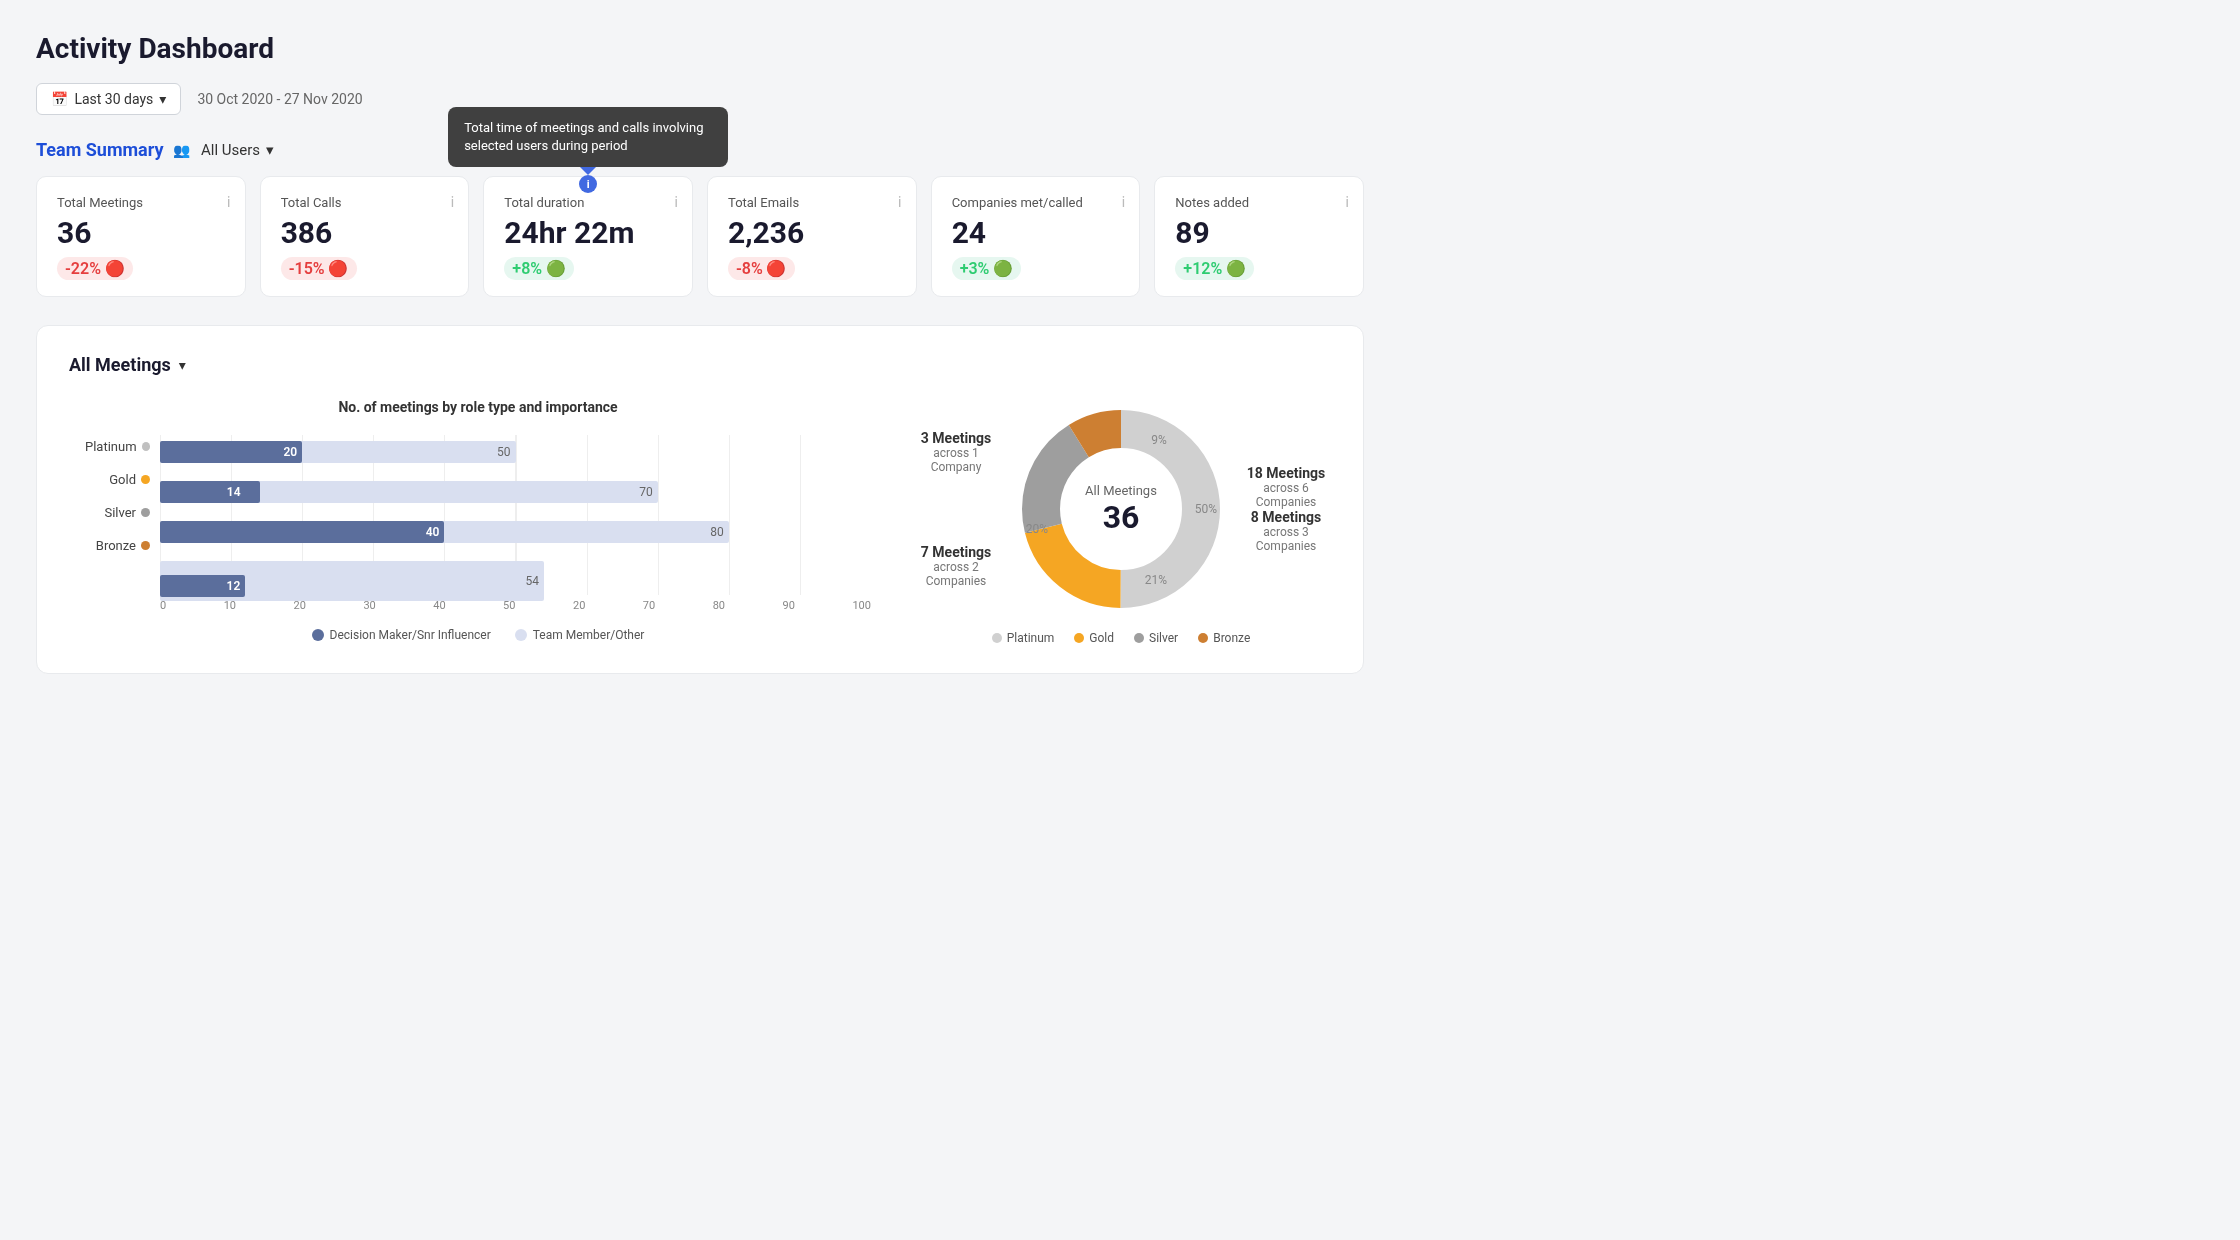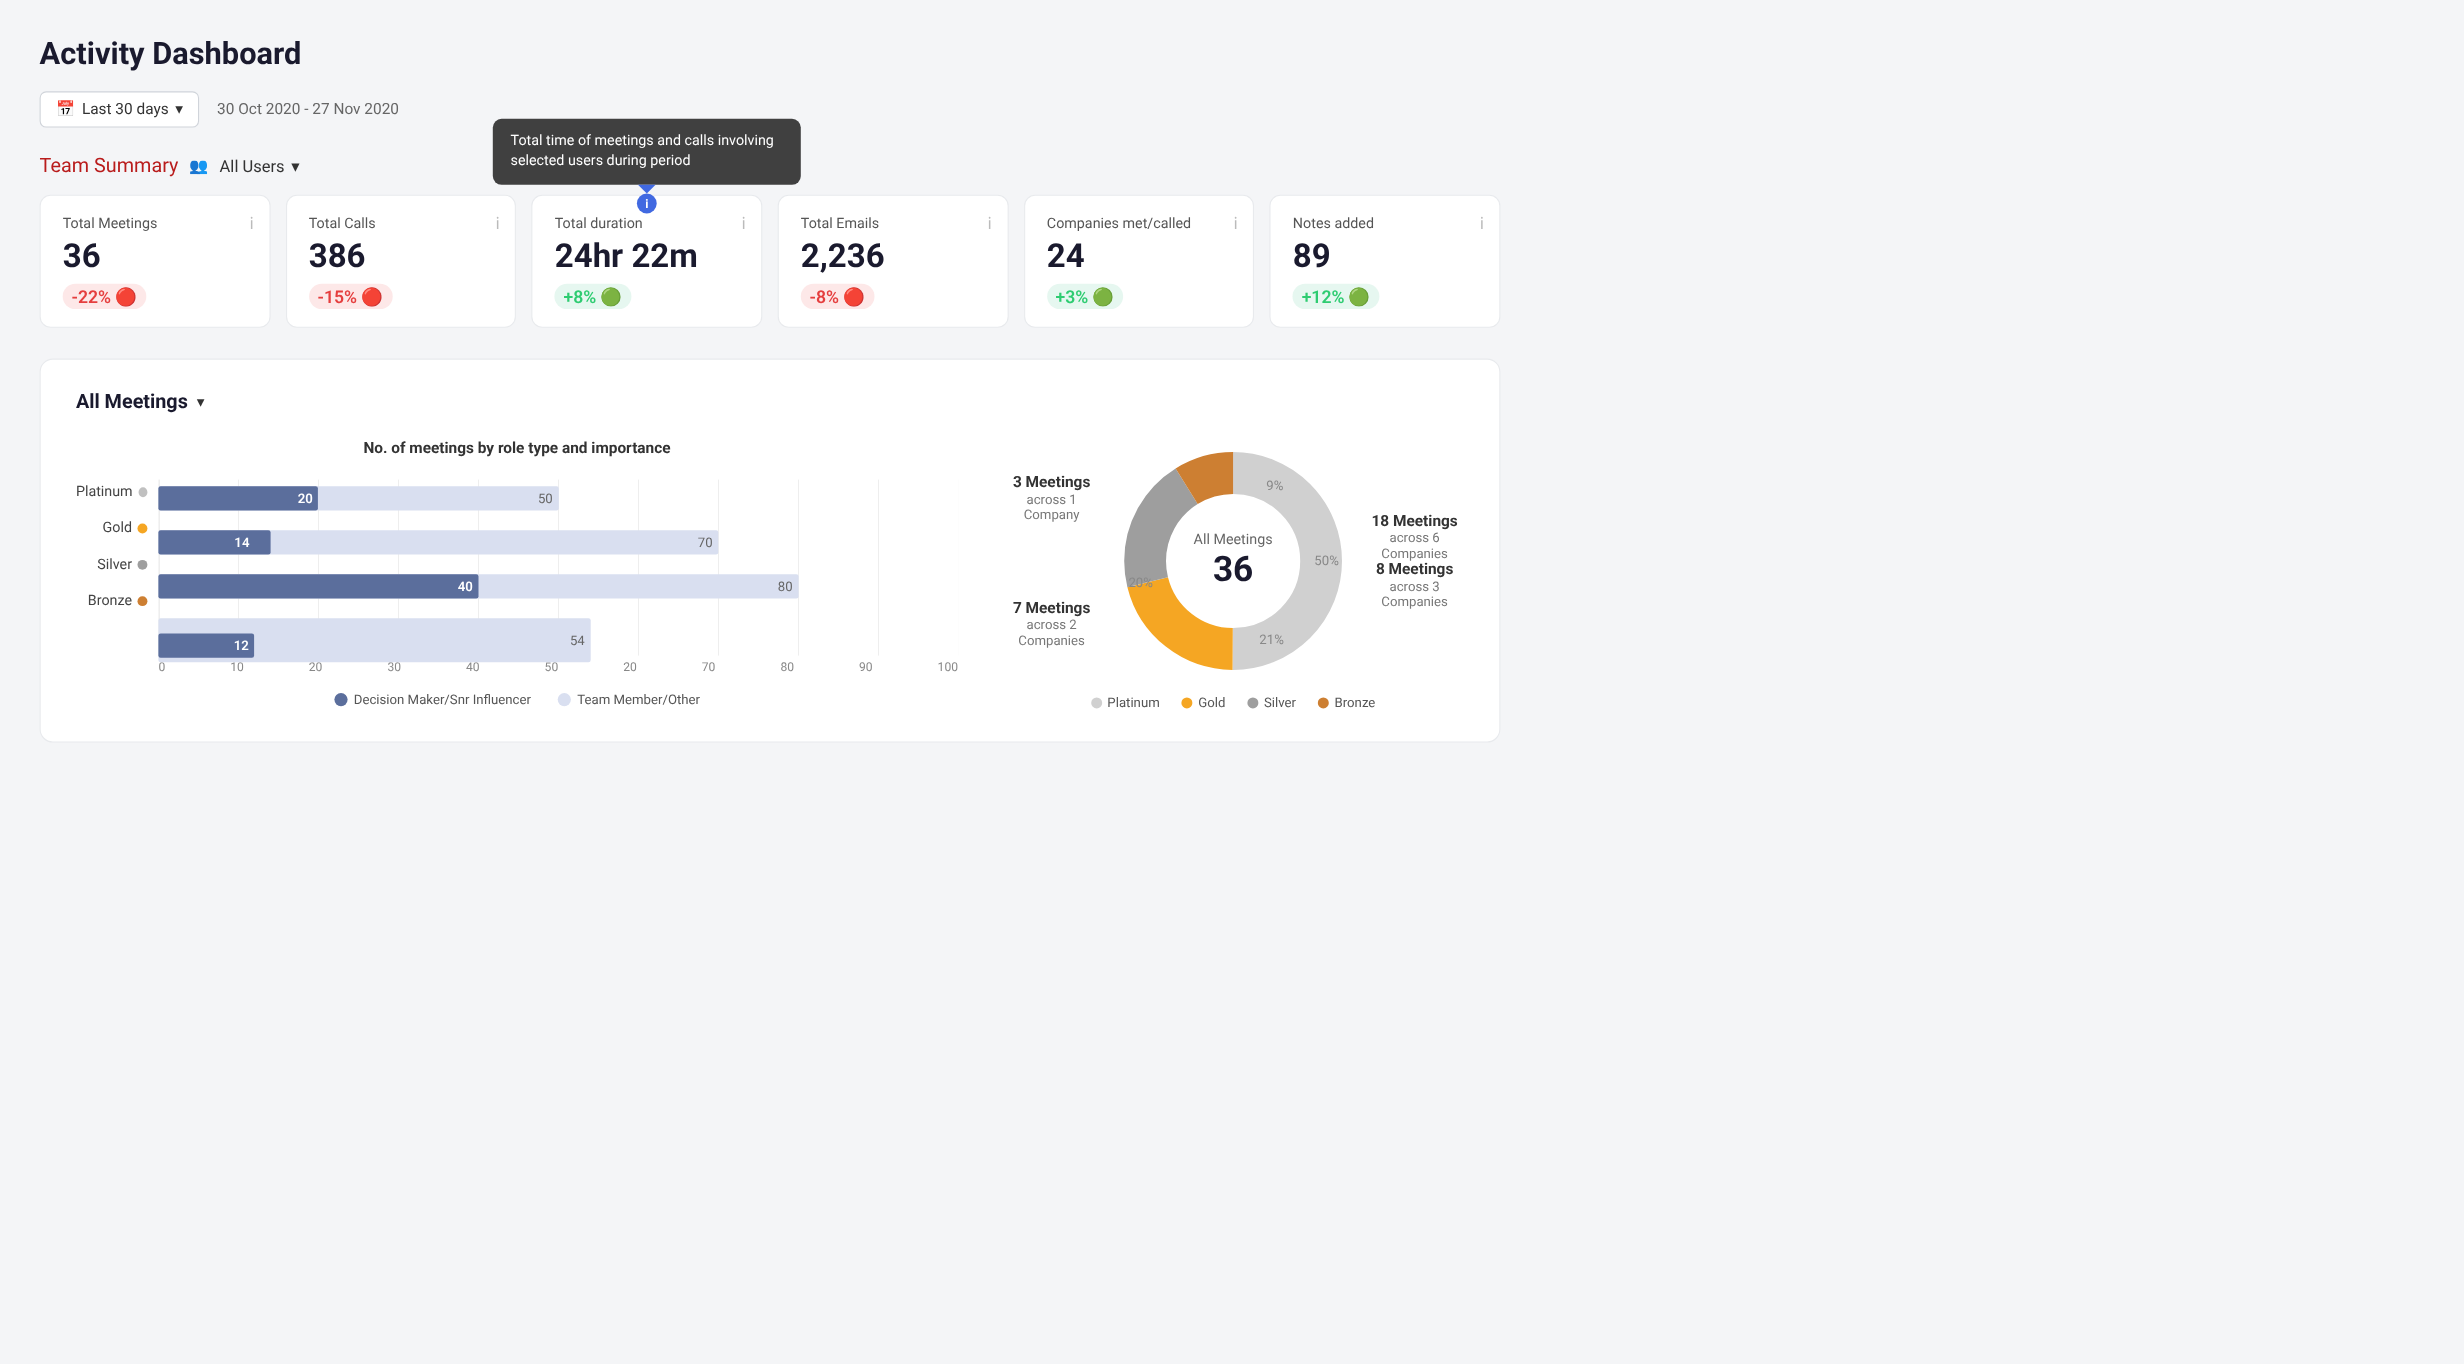--- a/index.html
+++ b/index.html
@@ -5,41 +5,41 @@
     * { box-sizing: border-box; margin: 0; padding: 0; }
     body { font-family: -apple-system, BlinkMacSystemFont, 'Segoe UI', Roboto, sans-serif; background: #f4f5f7; color: #333; font-size: 14px; }
     .page { padding: 32px 36px; max-width: 1400px; }
     h1 { font-size: 28px; font-weight: 700; color: #1a1a2e; margin-bottom: 18px; }
 
     .date-row { display: flex; align-items: center; gap: 16px; margin-bottom: 24px; }
     .date-dropdown { display: flex; align-items: center; gap: 6px; border: 1px solid #d0d4da; border-radius: 6px; padding: 7px 14px; background: #fff; cursor: pointer; font-size: 14px; color: #333; }
     .date-range { color: #666; font-size: 14px; }
 
     .section-header { display: flex; align-items: center; gap: 10px; margin-bottom: 16px; }
-    .section-title { font-size: 18px; font-weight: 400; color: #b91c1c; }
+    .section-title { font-size: 18px; font-weight: 700; color: #1d4ed8; }
     .users-dropdown { display: flex; align-items: center; gap: 6px; cursor: pointer; font-size: 15px; color: #333; }
     .users-icon { color: #666; }
 
     .stats-grid { display: grid; grid-template-columns: repeat(6, 1fr); gap: 14px; margin-bottom: 28px; }
     .stat-card { background: #fff; border-radius: 10px; border: 1px solid #e8eaed; padding: 18px 20px 16px; position: relative; }
     .stat-label { font-size: 13px; color: #555; margin-bottom: 6px; }
     .stat-value { font-size: 30px; font-weight: 700; color: #1a1a2e; margin-bottom: 8px; line-height: 1.1; }
     .stat-badge { display: inline-flex; align-items: center; gap: 4px; font-size: 16px; font-weight: 600; border-radius: 12px; padding: 2px 8px; }
     .badge-negative { background: #fde8e8; color: #e53e3e; }
     .badge-positive { background: #e6f7f0; color: #2ecc71; }
     .info-icon { position: absolute; top: 14px; right: 14px; color: #bbb; font-size: 15px; cursor: pointer; }
     .tooltip-box { position: absolute; top: -70px; left: 50%; transform: translateX(-50%); background: #404040; color: #fff; border-radius: 8px; padding: 12px 16px; font-size: 13px; line-height: 1.4; width: 280px; z-index: 10; text-align: left; pointer-events: none; }
     .tooltip-box::after { content: ''; position: absolute; bottom: -8px; left: 50%; transform: translateX(-50%); border: 8px solid transparent; border-bottom: none; border-top-color: #4169e1; }
 
     .meetings-section { background: #fff; border-radius: 12px; border: 1px solid #e8eaed; padding: 28px 32px; }
     .meetings-header { display: flex; align-items: center; gap: 8px; margin-bottom: 24px; }
     .meetings-title { font-size: 18px; font-weight: 700; color: #1a1a2e; }
 
     .charts-row { display: flex; gap: 40px; align-items: flex-start; }
-    .bar-chart-container { flex: 1; }
+    .bar-chart-container { flex: 1; margin-left: 16px; }
     .bar-chart-title { text-align: center; font-size: 14px; font-weight: 700; color: #333; margin-bottom: 20px; }
     .bar-label { width: 65px; text-align: right; font-size: 13px; color: #444; display: flex; align-items: center; justify-content: flex-end; gap: 5px; }
     .bar-label-dot { width: 9px; height: 9px; border-radius: 50%; }
     .dot-platinum { background: #c0c0c0; }
     .dot-gold { background: #f5a623; }
     .dot-silver { background: #9e9e9e; }
     .dot-bronze { background: #cd7f32; }
 
     .chart-legend { display: flex; gap: 24px; margin-top: 16px; justify-content: center; }
     .legend-item { display: flex; align-items: center; gap: 6px; font-size: 12px; color: #555; }

